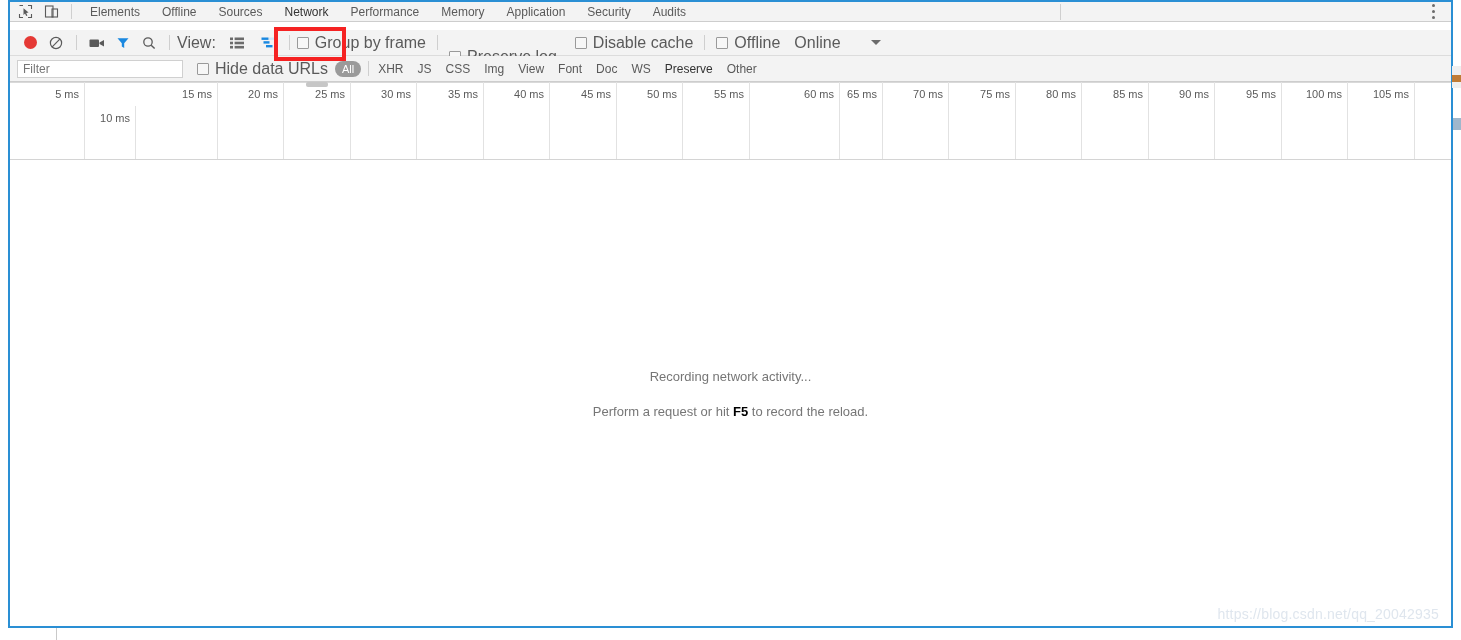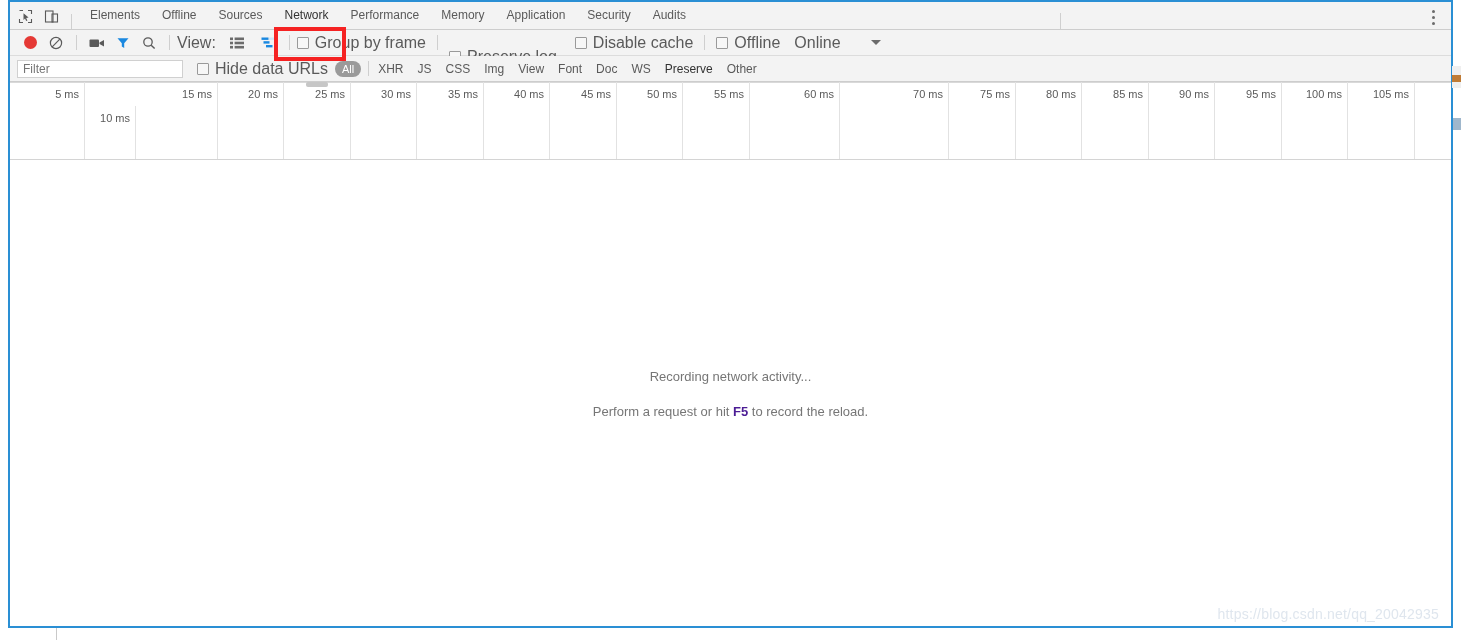--- a/index.html
+++ b/index.html
@@ -45,23 +45,23 @@
   }
   .win-ctrls { margin-left: auto; display: flex; height: 30px; }
   .win-btn {
     width: 46px; height: 30px; display: flex; align-items: center; justify-content: center;
     color: #202020;
   }
   .win-btn svg { display:block; }
 
   
   .tabstrip {
-    position: absolute; left: 0; top: 0; right: 0; height: 28px;
+    position: absolute; left: 0; top: 0; right: 0; height: 20px;
     background: #f3f3f3; border-bottom: 1px solid #cdcdcd;
-    display: flex; align-items: flex-end;
+    display: flex; align-items: center;
   }
   .tool-ico {
     width: 26px; height: 26px; display:flex; align-items:center; justify-content:center;
     color: #5a5a5a; flex: none;
   }
   .ico-gap { width: 2px; }
   .vsep { width: 1px; height: 15px; background: #cfcfcf; margin: 0 7px; flex: none; }
   .tabs { display: flex; align-items: center; height: 28px; }
   .tab {
     font-size: 12px; color: #5a5a5a; padding: 0 11px; height: 28px;
@@ -133,21 +133,21 @@
   }
 
   
   .empty {
     position: absolute; left: 0; top: 159px; right: 0; bottom: 0;
     display: flex; flex-direction: column; align-items: center; justify-content: center;
     background: #fff;
   }
   .empty .l1 { font-size: 13px; color: #767676; margin-bottom: 20px; }
   .empty .l2 { font-size: 13px; color: #767676; }
-  .empty .l2 b { color: #4c1d95; font-weight: bold; }
+  .empty .l2 b { color: #000000; font-weight: bold; }
 
   
   .watermark {
     position: absolute; right: 12px; bottom: 4px;
     font-size: 14px; color: #dfe6ee; letter-spacing: .2px; white-space: nowrap;
   }
   
   .edge-artifact {
     position: absolute; right: 0px; top: 66px; width: 9px; height: 22px;
     background: linear-gradient(#efefef 0 40%, #bf7b35 40% 75%, #efefef 75% 100%);
@@ -354,20 +354,23 @@
         </div>
         <div class="tick" style="left: 607px; width: 66px; text-align: center;">
           <span>50 ms</span>
         </div>
         <div class="tick" style="left: 673px; width: 67px;">
           <span>55 ms</span>
         </div>
         <div class="tick" style="left: 764px; width: 66px;">
           <span>60 ms</span>
         </div>
+        <div class="tick" style="left: 806px; width: 67px;">
+          <span>65 ms</span>
+        </div>
         <div class="tick" style="left: 873px; width: 66px;">
           <span>70 ms</span>
         </div>
         <div class="tick" style="left: 939px; width: 67px;">
           <span>75 ms</span>
         </div>
         <div class="tick" style="left: 1006px; width: 66px;">
           <span>80 ms</span>
         </div>
         <div class="tick" style="left: 1072px; width: 67px;">

